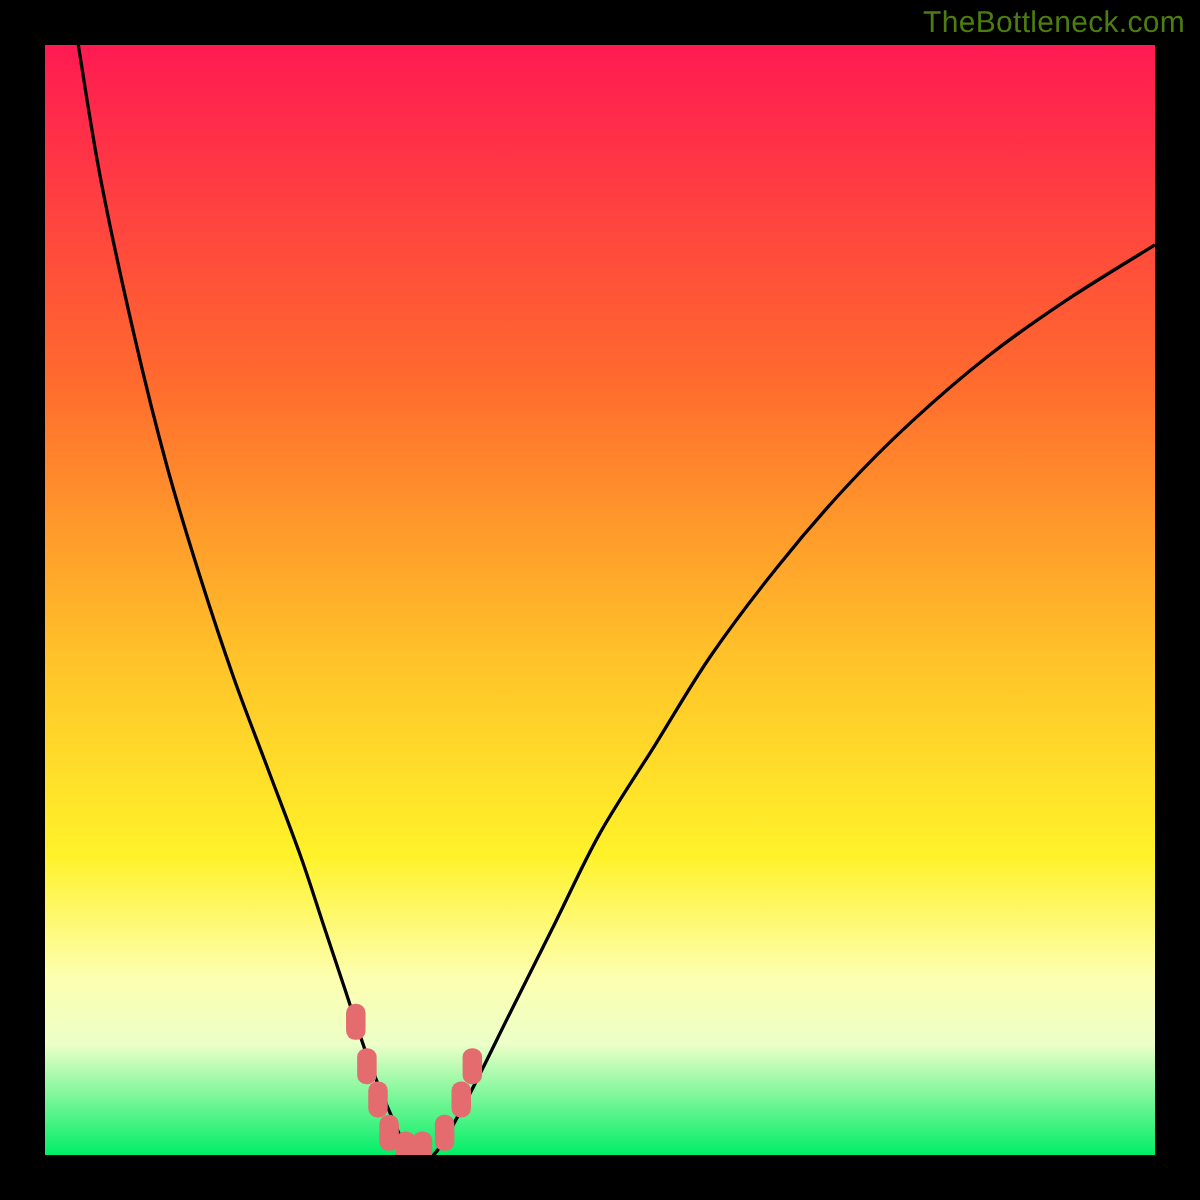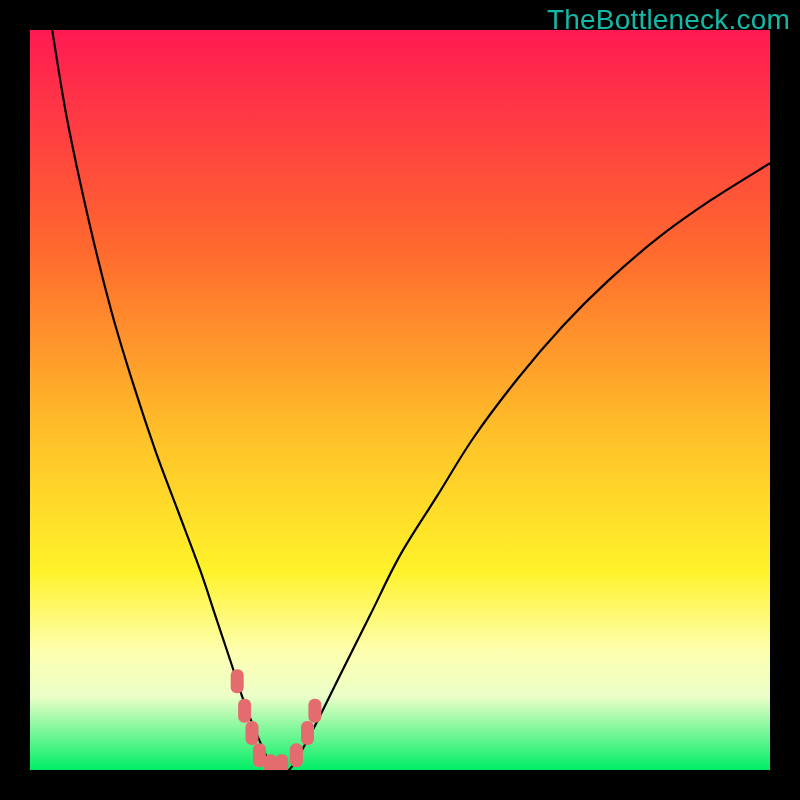--- a/index.html
+++ b/index.html
@@ -24,22 +24,22 @@
     top: 30px;
     width: 740px;
     height: 740px;
     overflow: hidden;
   }
   .watermark {
     position: absolute;
     top: 4px;
     right: 10px;
     font-family: Arial, Helvetica, sans-serif;
-    font-size: 28px;
-    color: #14b8a6;
+    font-size: 20px;
+    color: #4d7c0f;
     letter-spacing: 0.2px;
     font-weight: 500;
   }
   svg { display: block; }
 </style>
 </head>
 <body>
 
 <div class="frame">
   <div class="watermark">TheBottleneck.com</div>

